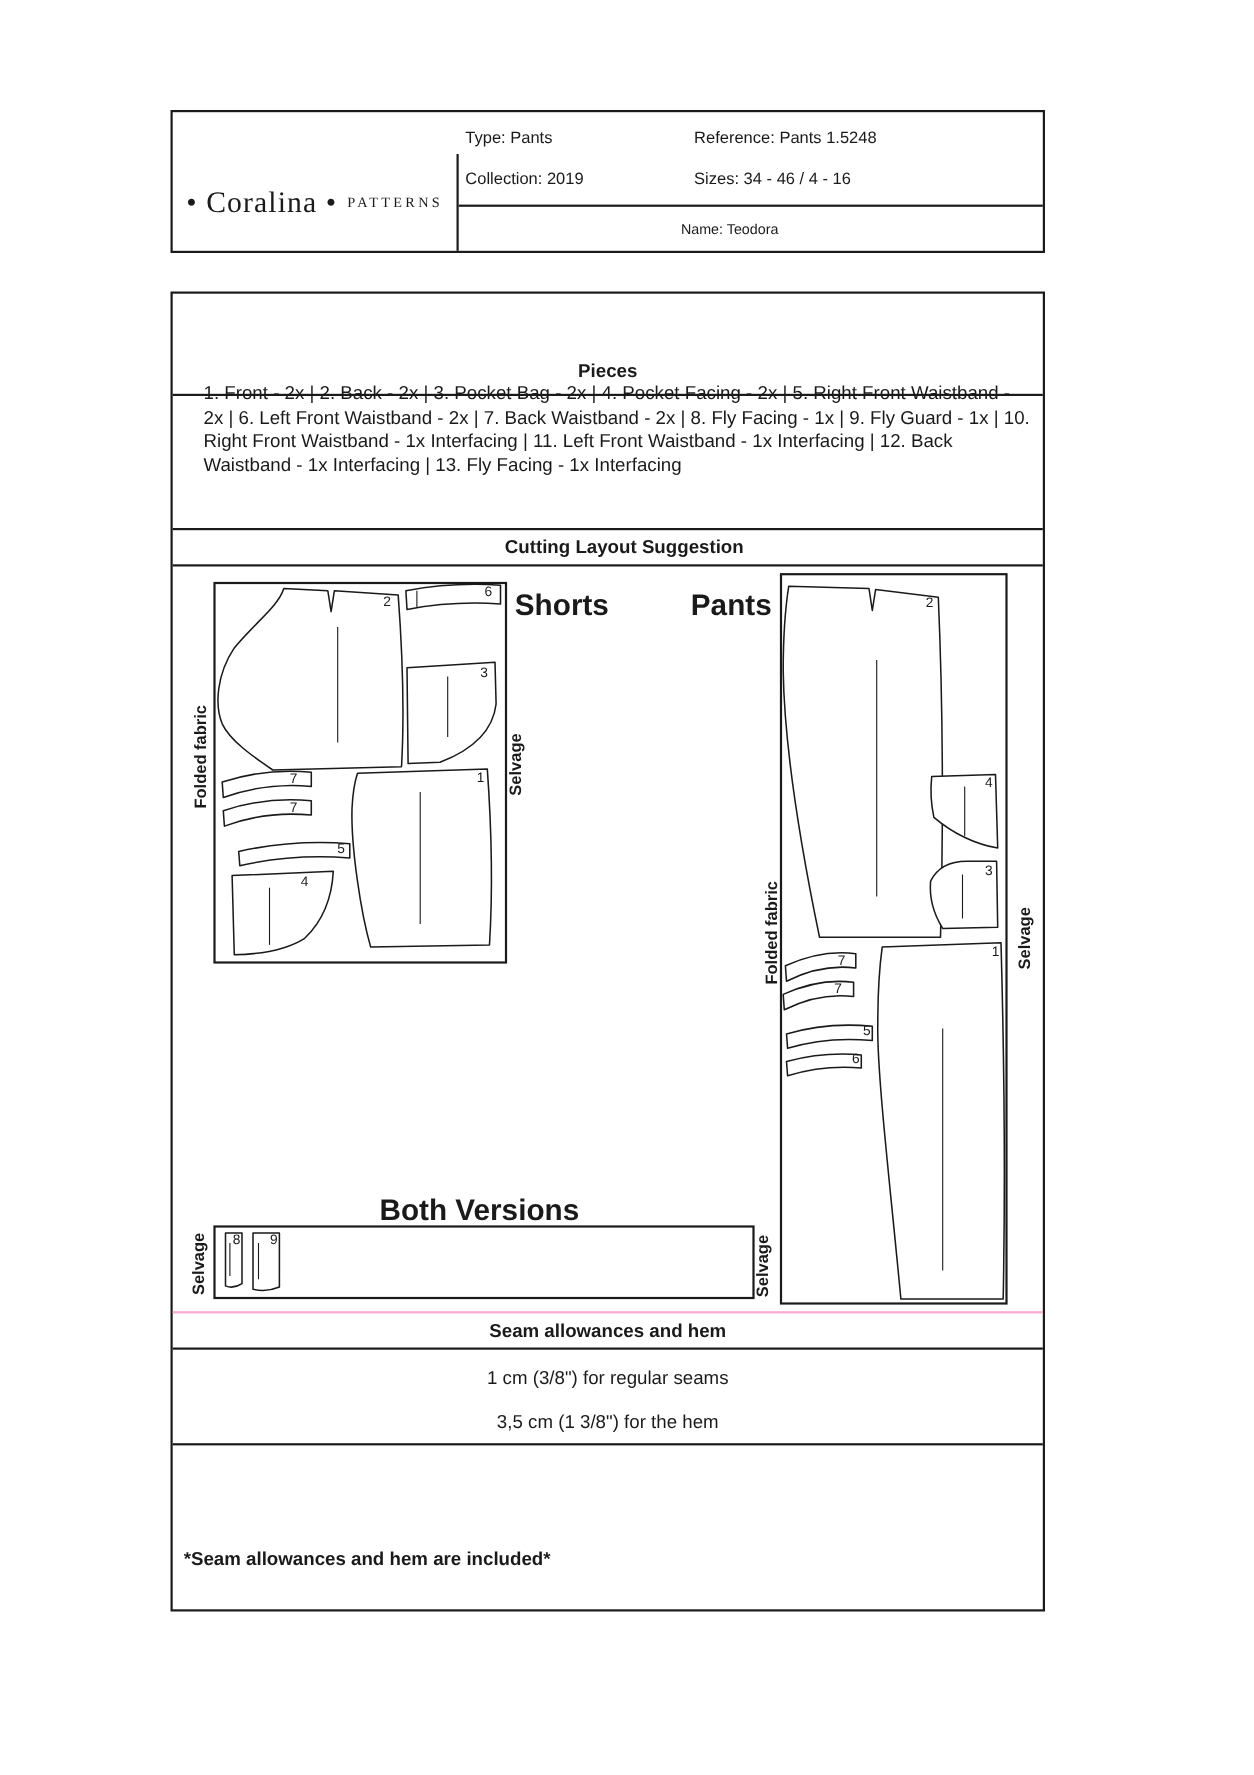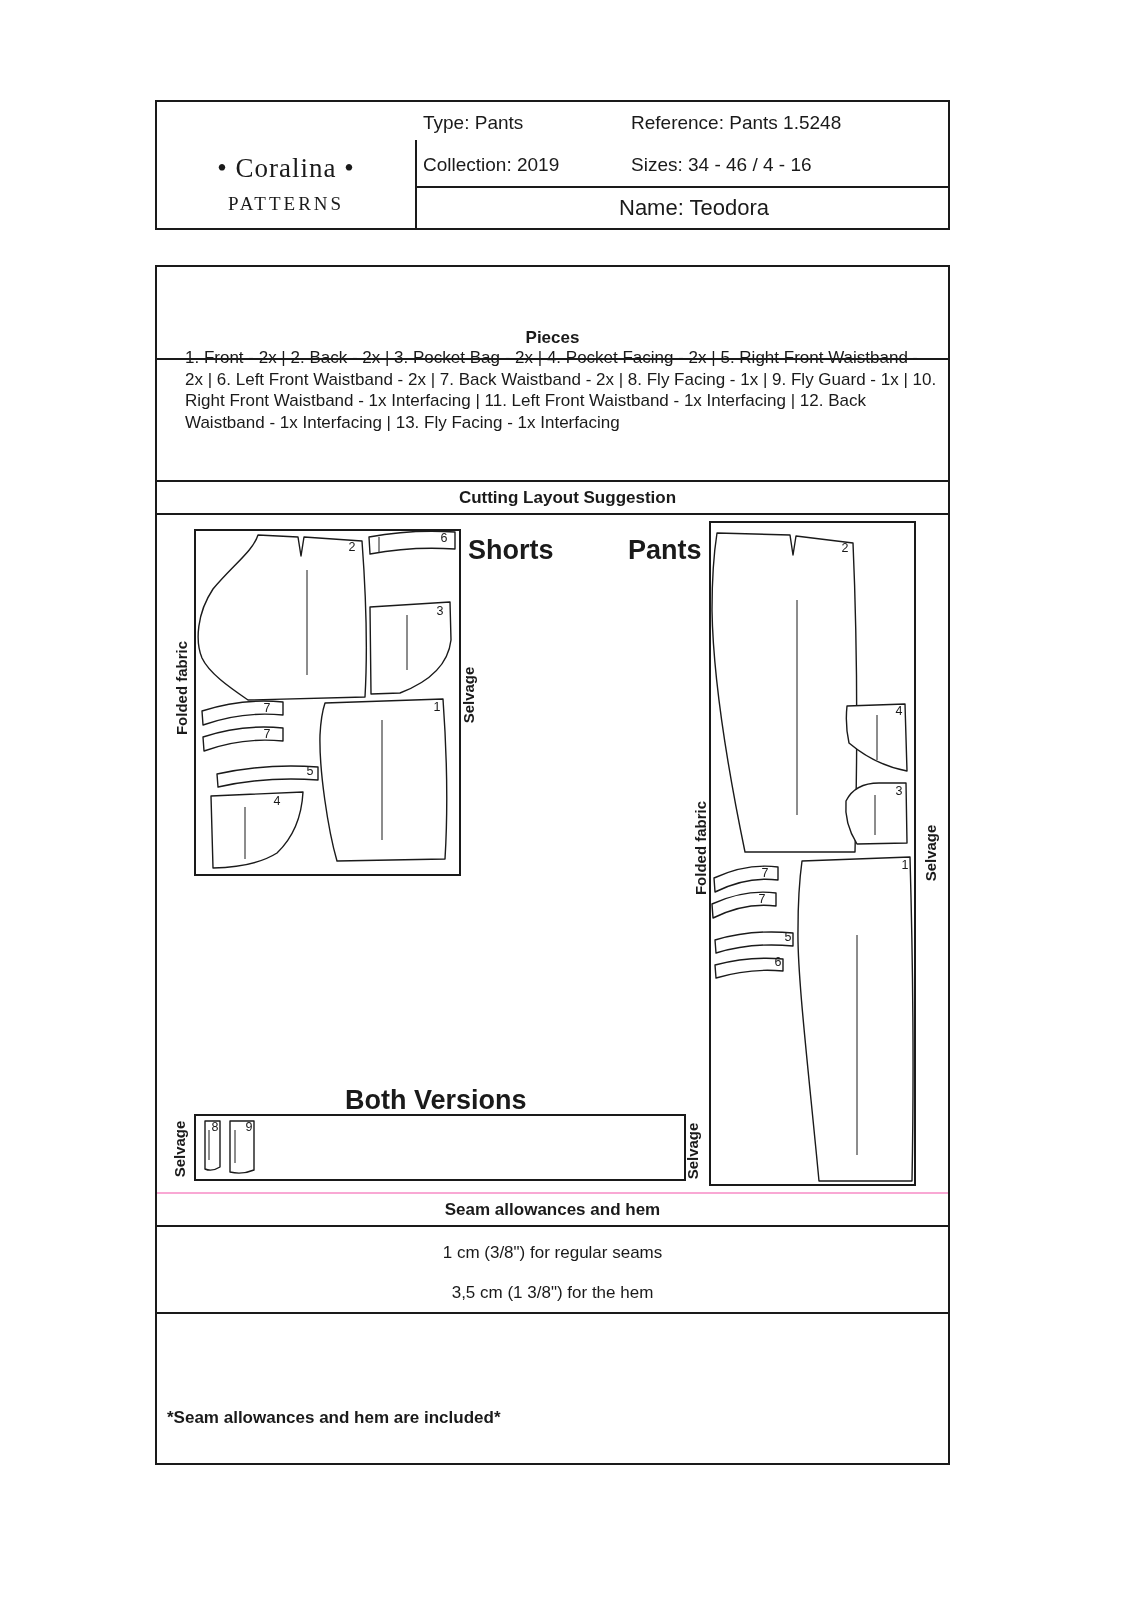--- a/index.html
+++ b/index.html
@@ -1,26 +1,26 @@
 <!DOCTYPE html>
 <html><head>
 <meta charset="utf-8">
 <style>
   * { margin:0; padding:0; box-sizing:border-box; }
   html,body { background:#ffffff; }
   body { width:1140px; height:1614px; font-family:"Liberation Sans",sans-serif; color:#1a1a1a; position:relative; }
   .canvas { position:absolute; left:0; top:0; width:1140px; height:1614px; background:#fff; }
 
   .header-box { position:absolute; left:155px; top:100px; width:795px; height:130px; border:2px solid #1a1a1a; display:flex; background:#fff; }
-  .logo-cell { width:260px; border-right:2px solid #1a1a1a; display:flex; flex-direction:column; align-items:center; justify-content:center; gap:9px;margin-top:38px; }
+  .logo-cell { width:260px; border-right:2px solid #1a1a1a; display:flex; align-items:center; justify-content:center; gap:9px;margin-top:38px; }
   .brand { font-family:"Liberation Serif",serif; font-size:27px; font-weight:500; letter-spacing:1px; }
-  .brand-sub { font-family:"Liberation Serif",serif; font-size:19px; letter-spacing:3px; }
+  .brand-sub { font-family:"Liberation Serif",serif; font-size:13px; letter-spacing:3px; }
   .meta-cell { flex:1; display:flex; flex-direction:column; }
-  .meta-grid { flex:1; display:grid; grid-template-columns:208px 1fr; align-content:center; row-gap:20px; padding-left:6px; font-size:19px; }
-  .name-row { height:42px; border-top:2px solid #1a1a1a; display:flex; align-items:center; padding-left:202px; font-size:22px; }
+  .meta-grid { flex:1; display:grid; grid-template-columns:208px 1fr; align-content:center; row-gap:20px; padding-left:6px; font-size:15px; }
+  .name-row { height:42px; border-top:2px solid #1a1a1a; display:flex; align-items:center; padding-left:202px; font-size:13px; }
 
   .main-box { position:absolute; left:155px; top:265px; width:795px; height:1200px; border:2px solid #1a1a1a; background:#fff; }
   .section-title { position:absolute; left:0; right:0; text-align:center; font-weight:bold; font-size:17px; }
   .pieces-title { top:0; height:45px; line-height:45px; border-bottom:2px solid #1a1a1a;margin-top:48px; }
   .pieces-text { position:absolute; top:80px; left:28px; right:10px; font-size:17px; line-height:21.5px; }
   .cutting-title { top:213px; height:35px; line-height:31px; border-top:2px solid #1a1a1a; border-bottom:2px solid #1a1a1a;padding-left:30px; }
   .cutting-area { position:absolute; top:248px; left:0; width:791px; height:677px; }
   .seam-title { top:925px; height:35px; line-height:31px; border-top:2px solid #f9a8d4; border-bottom:2px solid #1a1a1a; }
   .seam-line { position:absolute; left:0; right:0; text-align:center; font-size:17px; }
   .seam-line1 { top:976px; }

